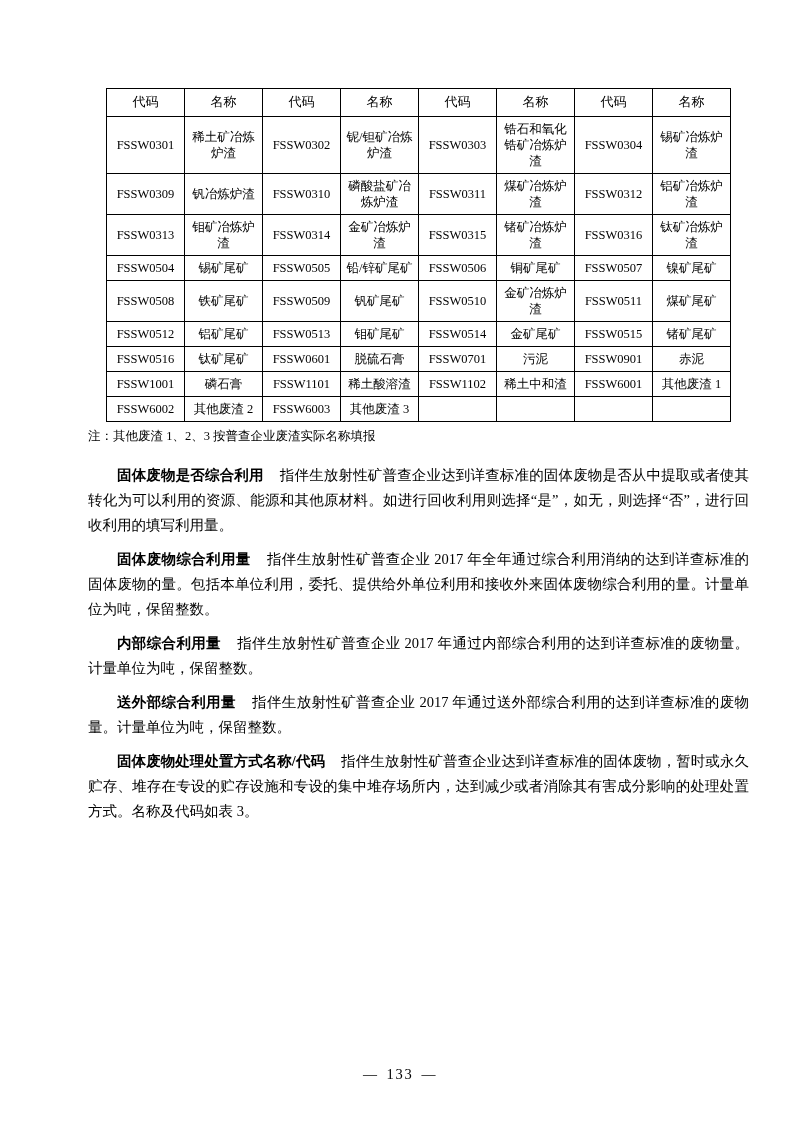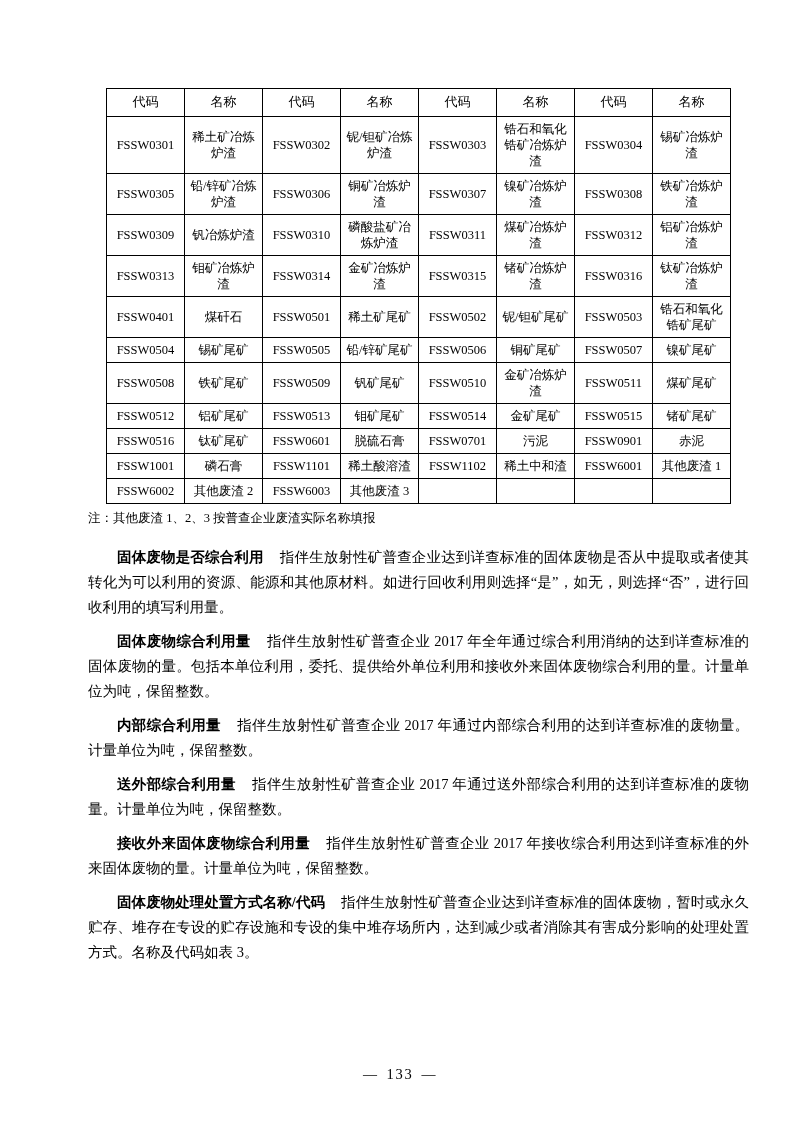--- a/index.html
+++ b/index.html
@@ -113,60 +113,40 @@
         <td>FSSW0301</td>
         <td>稀土矿冶炼炉渣</td>
         <td>FSSW0302</td>
         <td>铌/钽矿冶炼炉渣</td>
         <td>FSSW0303</td>
         <td>锆石和氧化锆矿冶炼炉渣</td>
         <td>FSSW0304</td>
         <td>锡矿冶炼炉渣</td>
       </tr>
       <tr>
-        <td>FSSW0305</td>
-        <td>铅/锌矿冶炼炉渣</td>
-        <td>FSSW0306</td>
-        <td>铜矿冶炼炉渣</td>
-        <td>FSSW0307</td>
-        <td>镍矿冶炼炉渣</td>
-        <td>FSSW0308</td>
-        <td>铁矿冶炼炉渣</td>
-      </tr>
-      <tr>
         <td>FSSW0309</td>
         <td>钒冶炼炉渣</td>
         <td>FSSW0310</td>
         <td>磷酸盐矿冶炼炉渣</td>
         <td>FSSW0311</td>
         <td>煤矿冶炼炉渣</td>
         <td>FSSW0312</td>
         <td>铝矿冶炼炉渣</td>
       </tr>
       <tr>
         <td>FSSW0313</td>
         <td>钼矿冶炼炉渣</td>
         <td>FSSW0314</td>
         <td>金矿冶炼炉渣</td>
         <td>FSSW0315</td>
         <td>锗矿冶炼炉渣</td>
         <td>FSSW0316</td>
         <td>钛矿冶炼炉渣</td>
       </tr>
       <tr>
-        <td>FSSW0401</td>
-        <td>煤矸石</td>
-        <td>FSSW0501</td>
-        <td>稀土矿尾矿</td>
-        <td>FSSW0502</td>
-        <td>铌/钽矿尾矿</td>
-        <td>FSSW0503</td>
-        <td>锆石和氧化锆矿尾矿</td>
-      </tr>
-      <tr>
         <td>FSSW0504</td>
         <td>锡矿尾矿</td>
         <td>FSSW0505</td>
         <td>铅/锌矿尾矿</td>
         <td>FSSW0506</td>
         <td>铜矿尾矿</td>
         <td>FSSW0507</td>
         <td>镍矿尾矿</td>
       </tr>
       <tr>
@@ -230,23 +210,20 @@
   <p class="para">
     <span class="lead">固体废物综合利用量</span><span class="gap"></span><span>指伴生放射性矿普查企业 2017 年全年通过综合利用消纳的达到详查标准的固体废物的量。包括本单位利用，委托、提供给外单位利用和接收外来固体废物综合利用的量。计量单位为吨，保留整数。</span>
   </p>
   <p class="para">
     <span class="lead">内部综合利用量</span><span class="gap"></span><span>指伴生放射性矿普查企业 2017 年通过内部综合利用的达到详查标准的废物量。计量单位为吨，保留整数。</span>
   </p>
   <p class="para">
     <span class="lead">送外部综合利用量</span><span class="gap"></span><span>指伴生放射性矿普查企业 2017 年通过送外部综合利用的达到详查标准的废物量。计量单位为吨，保留整数。</span>
   </p>
   <p class="para">
-    <span class="lead">接收外来固体废物综合利用量</span><span class="gap"></span><span>指伴生放射性矿普查企业 2017 年接收综合利用达到详查标准的外来固体废物的量。计量单位为吨，保留整数。</span>
-  </p>
-  <p class="para">
     <span class="lead">固体废物处理处置方式名称/代码</span><span class="gap"></span><span>指伴生放射性矿普查企业达到详查标准的固体废物，暂时或永久贮存、堆存在专设的贮存设施和专设的集中堆存场所内，达到减少或者消除其有害成分影响的处理处置方式。名称及代码如表 3。</span>
   </p>
 
   <div class="footer">
     <span class="dash">—</span><span class="pagenum">133</span><span class="dash">—</span>
   </div>
 
 </div>
 
 </body></html>

